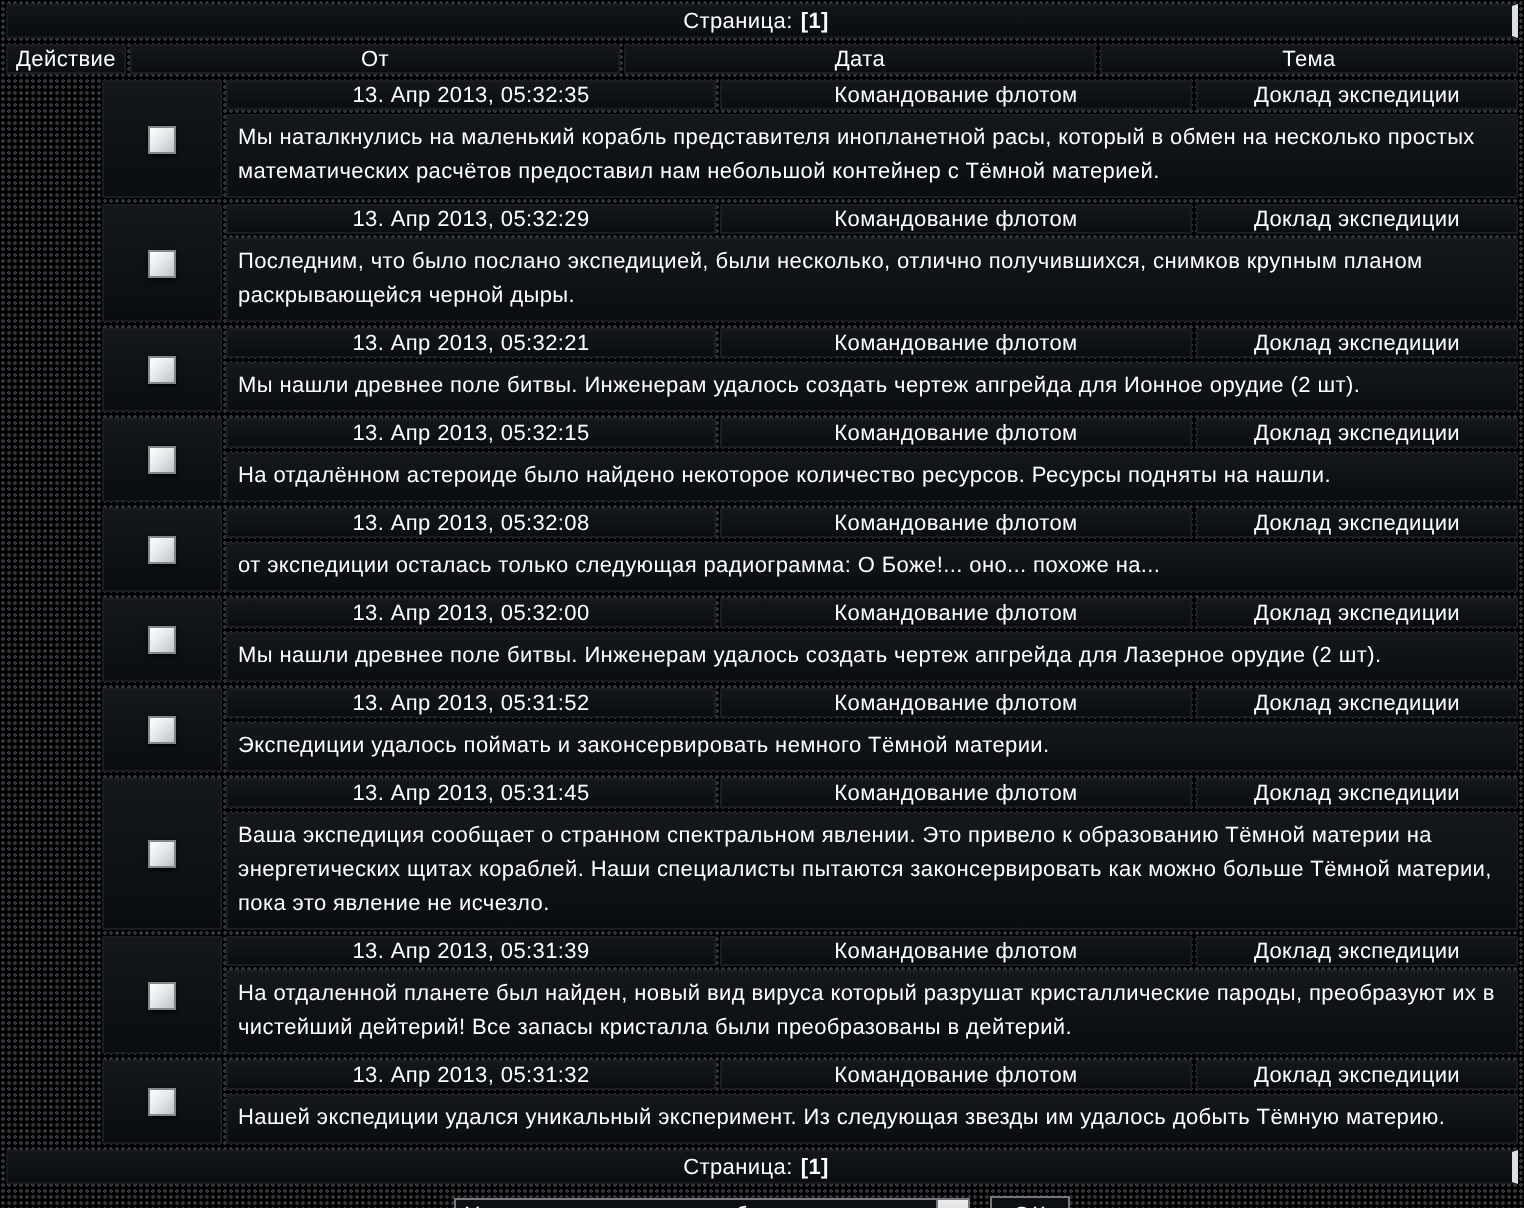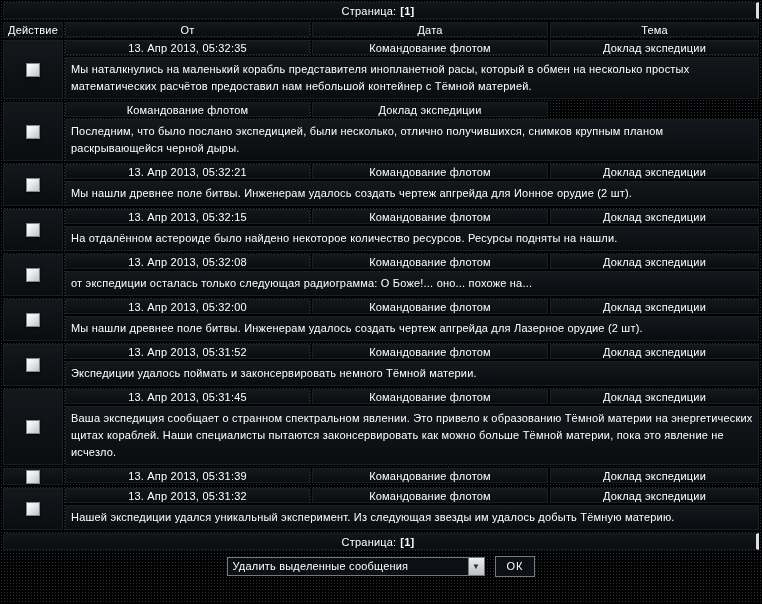--- a/index.html
+++ b/index.html
@@ -38,21 +38,21 @@
     background: linear-gradient(#14171b, #0a0d10);
     border: 1px solid #1a1e23;
     color: #fff;
     letter-spacing: 0.2px;
   }
   .hcell {
     height: 15px;
     display: flex; align-items: center; justify-content: center;
     text-align: center;
   }
-  .msg { grid-template-rows: 15px auto; }
+  .msg { grid-template-rows: 15px auto; margin-left: 48px; }
   .action-cell {
     grid-row: 1 / 3;
     display: flex; align-items: center; justify-content: center;
   }
   .date-cell, .from-cell, .subject-cell {
     display: flex; align-items: center; justify-content: center;
     text-align: center; height: 15px; white-space: nowrap; overflow: hidden;
   }
   .text-cell {
     grid-column: 2 / 5;
@@ -125,20 +125,21 @@
       <div class="cell date-cell">13. Апр 2013, 05:32:35</div>
       <div class="cell from-cell">Командование флотом</div>
       <div class="cell subject-cell">Доклад экспедиции</div>
       <div class="cell text-cell">Мы наталкнулись на маленький корабль представителя инопланетной расы, который в обмен на несколько простых математических расчётов предоставил нам небольшой контейнер с Тёмной материей.</div>
     </div>
 
     <div class="grid msg">
       <div class="cell action-cell">
         <div class="checkbox"></div>
       </div>
+      <div class="cell date-cell">13. Апр 2013, 05:32:29</div>
       <div class="cell from-cell">Командование флотом</div>
       <div class="cell subject-cell">Доклад экспедиции</div>
       <div class="cell text-cell">Последним, что было послано экспедицией, были несколько, отлично получившихся, снимков крупным планом раскрывающейся черной дыры.</div>
     </div>
 
     <div class="grid msg">
       <div class="cell action-cell">
         <div class="checkbox"></div>
       </div>
       <div class="cell date-cell">13. Апр 2013, 05:32:21</div>
@@ -197,20 +198,21 @@
       <div class="cell text-cell">Ваша экспедиция сообщает о странном спектральном явлении. Это привело к образованию Тёмной материи на энергетических щитах кораблей. Наши специалисты пытаются законсервировать как можно больше Тёмной материи, пока это явление не исчезло.</div>
     </div>
 
     <div class="grid msg">
       <div class="cell action-cell">
         <div class="checkbox"></div>
       </div>
       <div class="cell date-cell">13. Апр 2013, 05:31:39</div>
       <div class="cell from-cell">Командование флотом</div>
       <div class="cell subject-cell">Доклад экспедиции</div>
+      <div class="cell text-cell">На отдаленной планете был найден, новый вид вируса который разрушат кристаллические пароды, преобразуют их в чистейший дейтерий! Все запасы кристалла были преобразованы в дейтерий.</div>
     </div>
 
     <div class="grid msg">
       <div class="cell action-cell">
         <div class="checkbox"></div>
       </div>
       <div class="cell date-cell">13. Апр 2013, 05:31:32</div>
       <div class="cell from-cell">Командование флотом</div>
       <div class="cell subject-cell">Доклад экспедиции</div>
       <div class="cell text-cell">Нашей экспедиции удался уникальный эксперимент. Из следующая звезды им удалось добыть Тёмную материю.</div>

